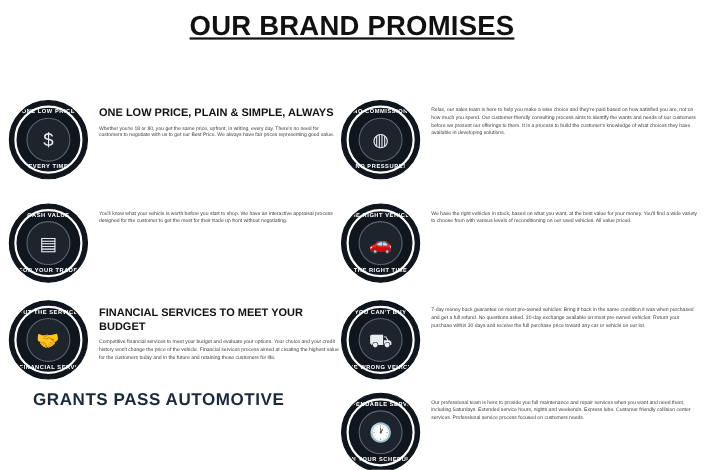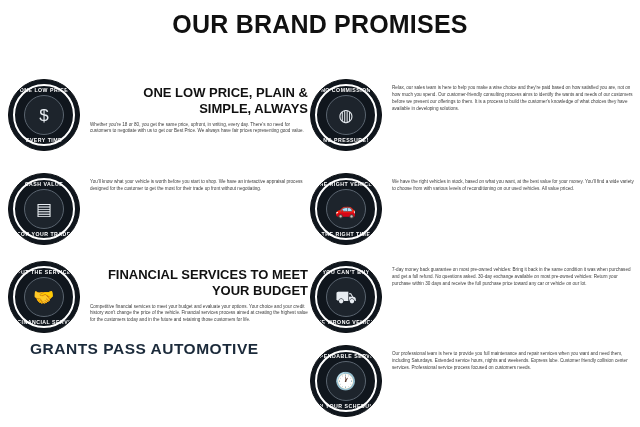--- a/index.html
+++ b/index.html
@@ -14,22 +14,23 @@
     position: relative;
     width: 640px; height: 427px;
     background: #ffffff;
   }
   .page-title {
     text-align: center;
     font-size: 25px;
     font-weight: bold;
     letter-spacing: 0.2px;
     color: #111111;
-    margin: 10px 0 6px 0;
+    margin: 10px 0 18px 0;
     font-family: "Liberation Sans", sans-serif;
+    text-decoration: underline;
   }
   .grid {
     position: relative;
     width: 640px;
     padding: 0 6px;
   }
   .promise {
     display: flex;
     align-items: flex-start;
     position: absolute;
@@ -81,37 +82,36 @@
     text-transform: uppercase;
   }
   .badge .arc-top { top: 7px; }
   .badge .arc-bottom { bottom: 7px; }
   .promise-text {
     padding-left: 8px;
     padding-top: 6px;
     flex: 1 1 auto;
   }
   .promise-title {
-    font-size: 13px;
+    font-size: 10px;
     font-weight: bold;
     color: #111111;
     text-transform: uppercase;
     line-height: 1.25;
     margin-bottom: 4px;
-    text-align: right;
   }
   .promise-body {
     font-size: 4.6px;
     line-height: 1.5;
     color: #3c3c3c;
   }
   .brand-name {
     position: absolute;
     left: 30px;
-    top: 330px;
+    top: 345px;
     font-size: 15.5px;
     font-weight: bold;
     letter-spacing: 0.5px;
     color: #1b2a3a;
     text-transform: uppercase;
   }
   .col-left { left: 8px; width: 300px; }
   .col-right { left: 310px; width: 324px; }
 </style>
 </head>

